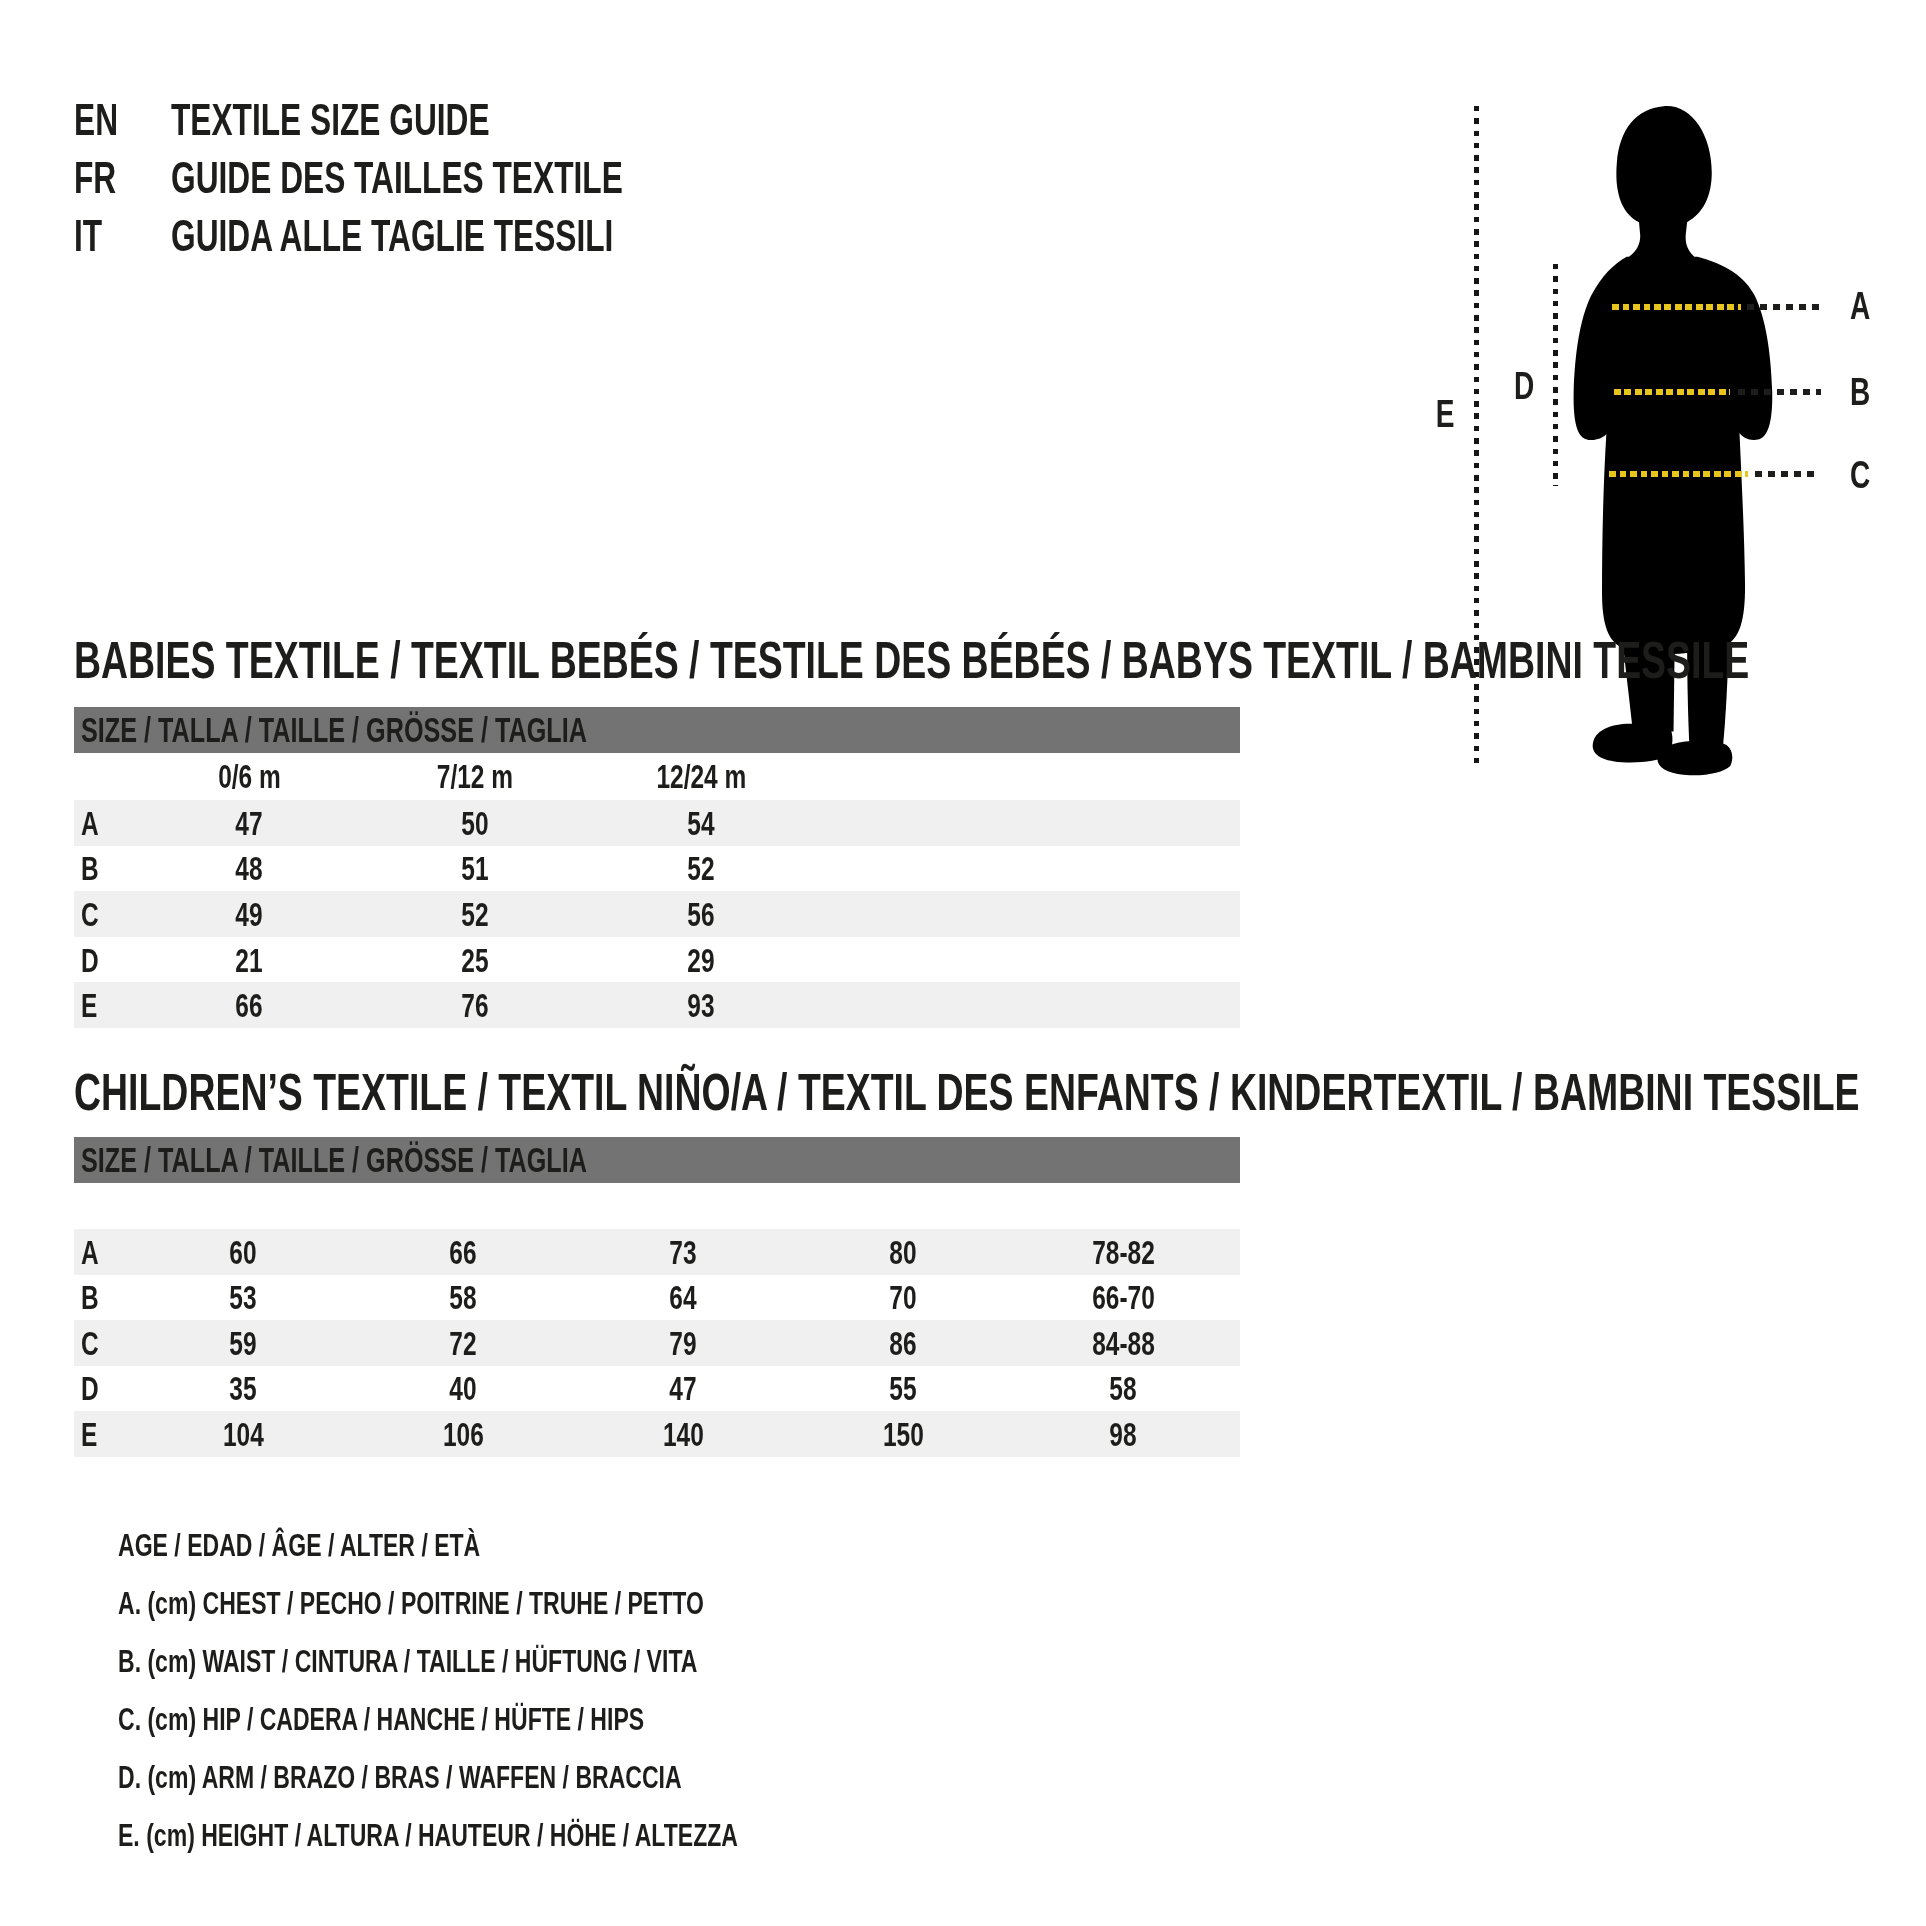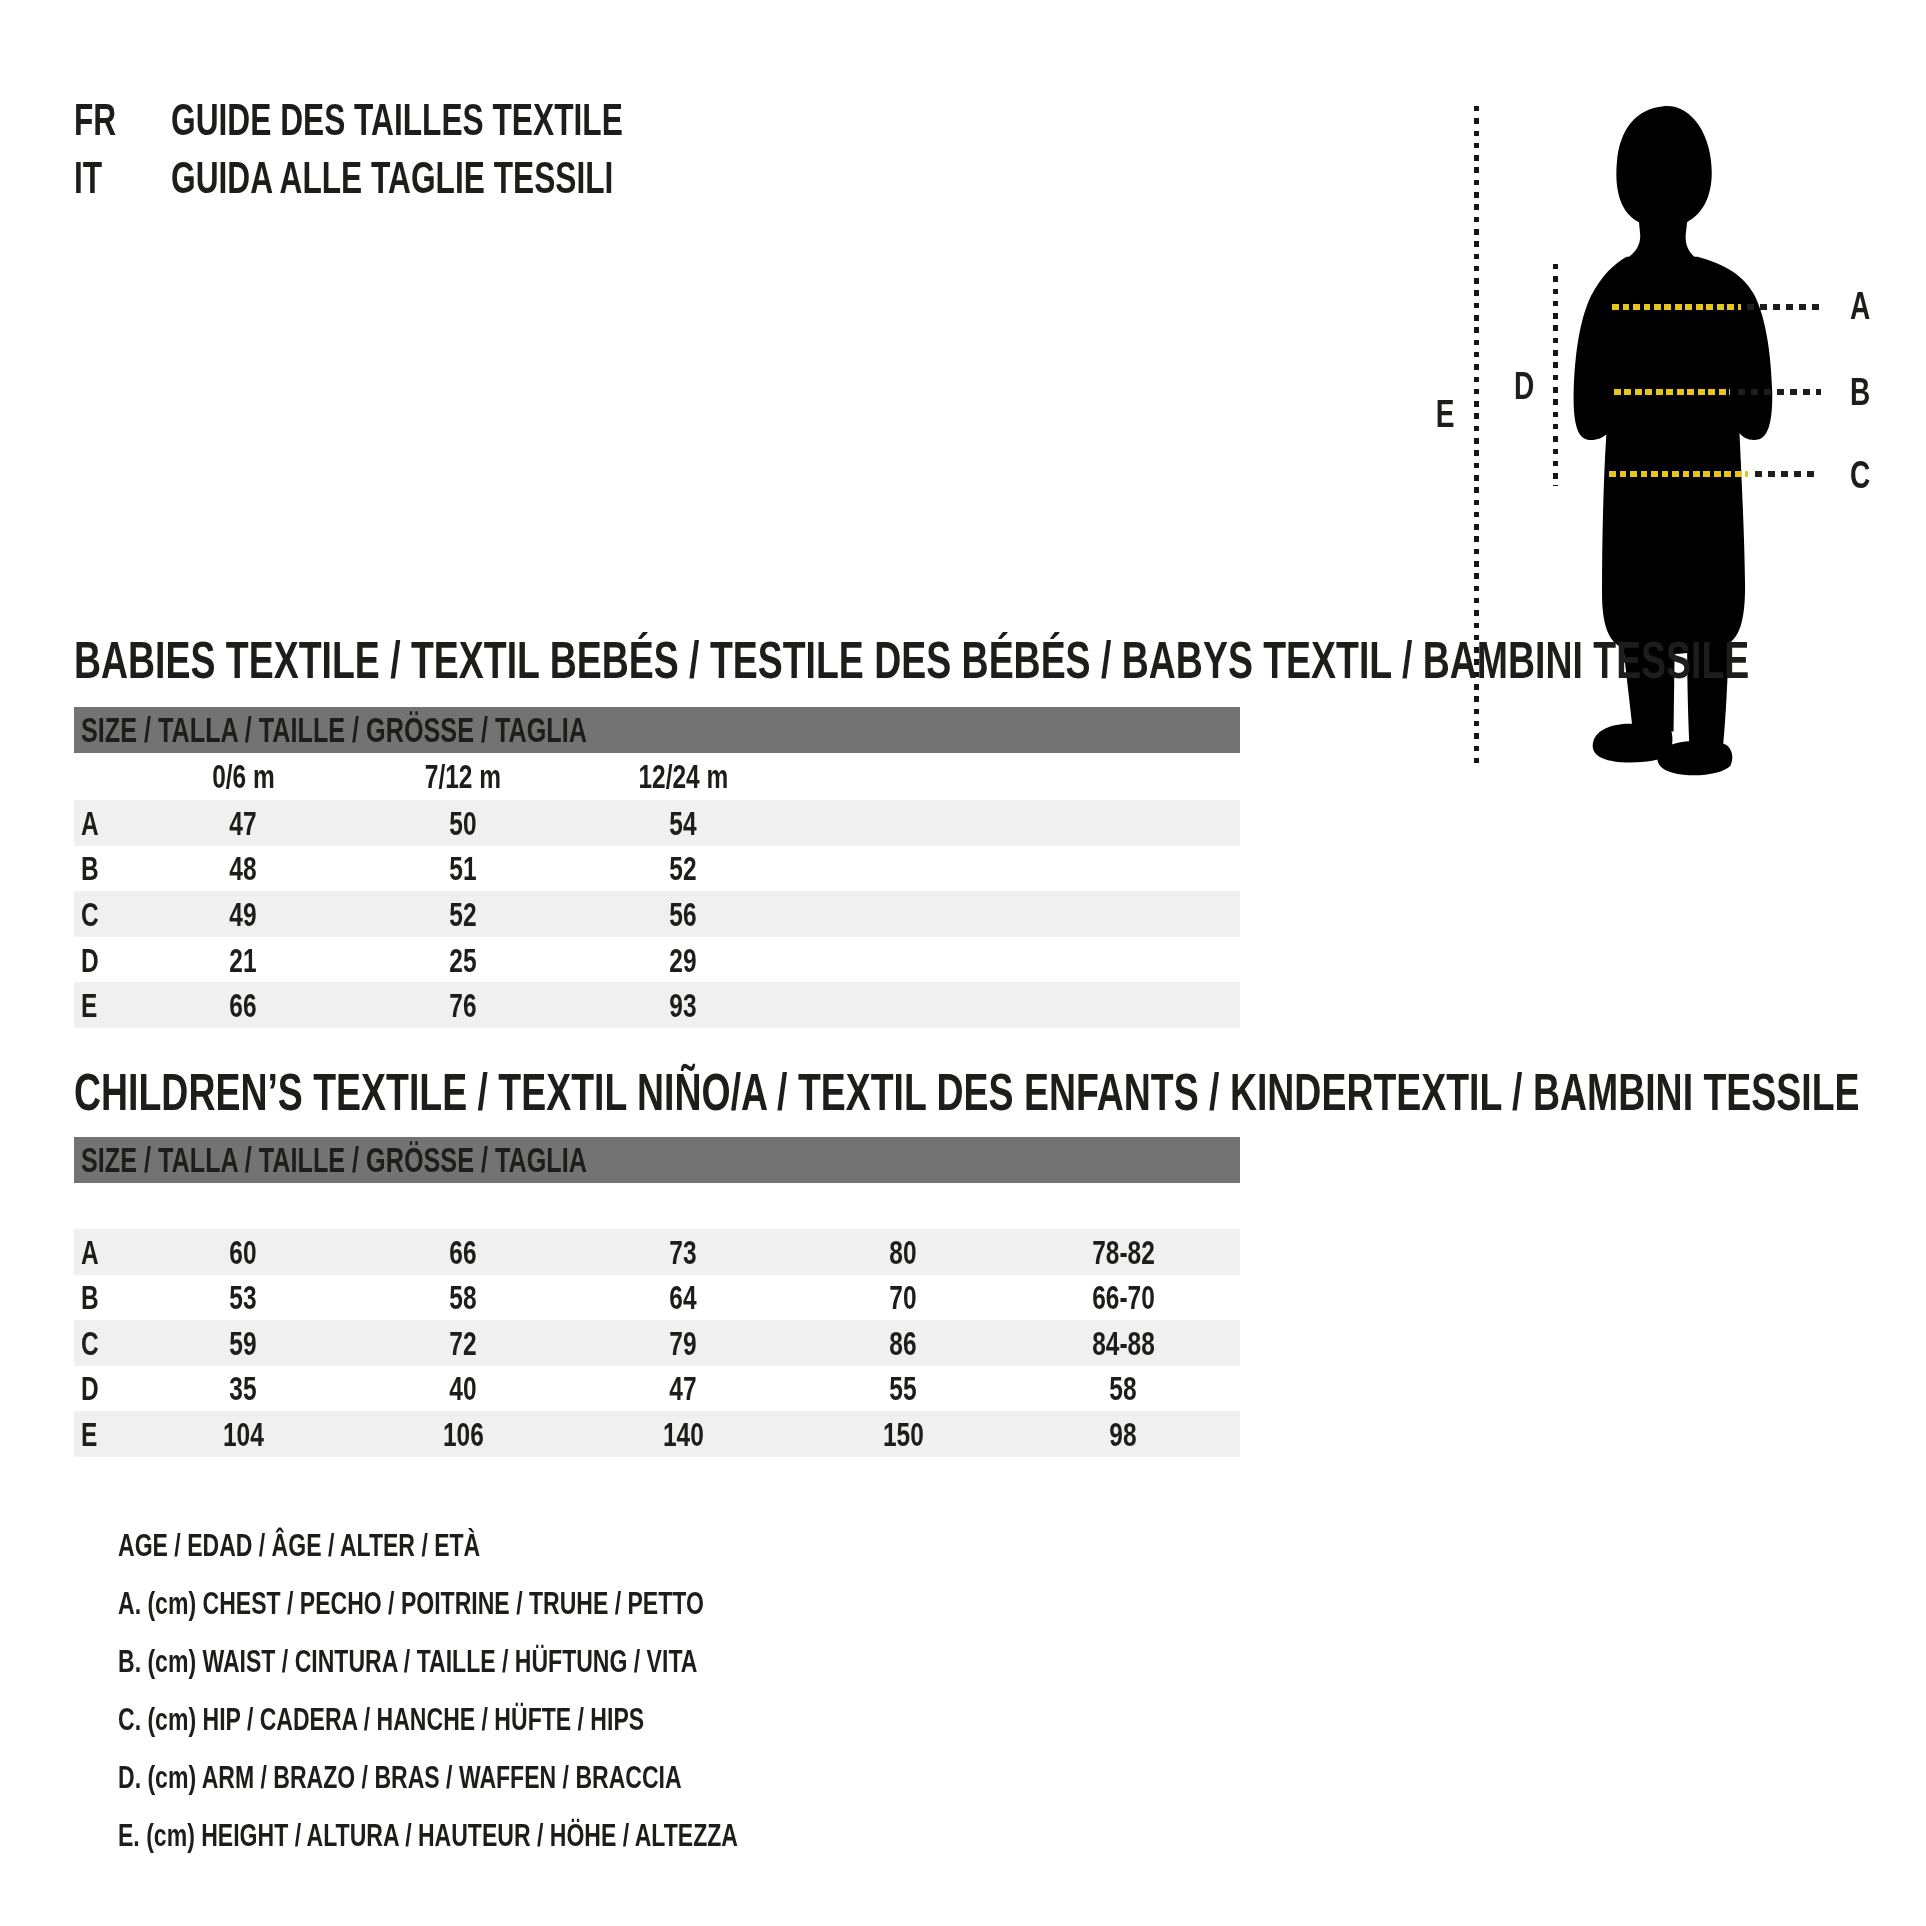--- a/index.html
+++ b/index.html
@@ -41,21 +41,21 @@
   .lab-e{left:1418px;top:392px;}
 
   
   .tbl-title{left:74px;font-size:52px;line-height:38px;font-weight:700;white-space:nowrap;}
   .t1-title{top:641px;}
   .t2-title{top:1073px;}
   .tbl-bar{left:74px;width:1166px;height:46px;background:#737373;line-height:46px;font-size:35px;font-weight:700;padding-left:7.4px;box-sizing:border-box;}
   .t1-bar{top:707px;}
   .t2-bar{top:1137px;}
   .grid{left:74px;width:1166px;display:grid;}
-  .g3{grid-template-columns:59px 220px 220px 220px;}
+  .g3{grid-template-columns:59px 220px 220px 220px;gap:6px;}
   .g5{grid-template-columns:59px 220px 220px 220px 220px 220px;}
   .rowh{height:46px;}
   .colh{height:47px;}
   .cell{line-height:46px;font-size:34px;font-weight:700;text-align:center;overflow:visible;}
   .colh .cell{line-height:47px;}
   .lblcell{text-align:left;padding-left:7.4px;}
   .shade{background:#f0f0f0;}
   .t1-cols{top:753px;}
   .t1-r0{top:800px;} .t1-r1{top:845px;} .t1-r2{top:891px;} .t1-r3{top:937px;} .t1-r4{top:982px;}
   .t2-cols{top:1231px;}
@@ -65,20 +65,23 @@
   .legend{left:74px;top:1516px;}
   .legend-line{height:58px;line-height:58px;font-size:32px;font-weight:700;white-space:nowrap;margin-left:44px;}
 </style>
 </head>
 <body>
 
 <div class="page" style="--meas:#e8c51d;">
 
   <div class="abs header">
     <div class="lang-row">
+      <span class="lang-code"><span class="cx">EN</span></span><span class="cx">TEXTILE SIZE GUIDE</span>
+    </div>
+    <div class="lang-row">
       <span class="lang-code"><span class="cx">FR</span></span><span class="cx">GUIDE DES TAILLES TEXTILE</span>
     </div>
     <div class="lang-row">
       <span class="lang-code"><span class="cx">IT</span></span><span class="cx">GUIDA ALLE TAGLIE TESSILI</span>
     </div>
   </div>
 
   <svg class="abs fig-svg" viewBox="0 0 420 1090" xmlns="http://www.w3.org/2000/svg">
     <g fill="#000000">
       <path d="M160,2 C115,6 88,40 84,94 C80,142 92,176 120,190 L122,212 C122,228 114,240 98,250 L215,250 C200,240 194,226 196,208 L198,190 C224,176 238,148 238,110 C238,48 205,-2 160,2 Z"></path>

